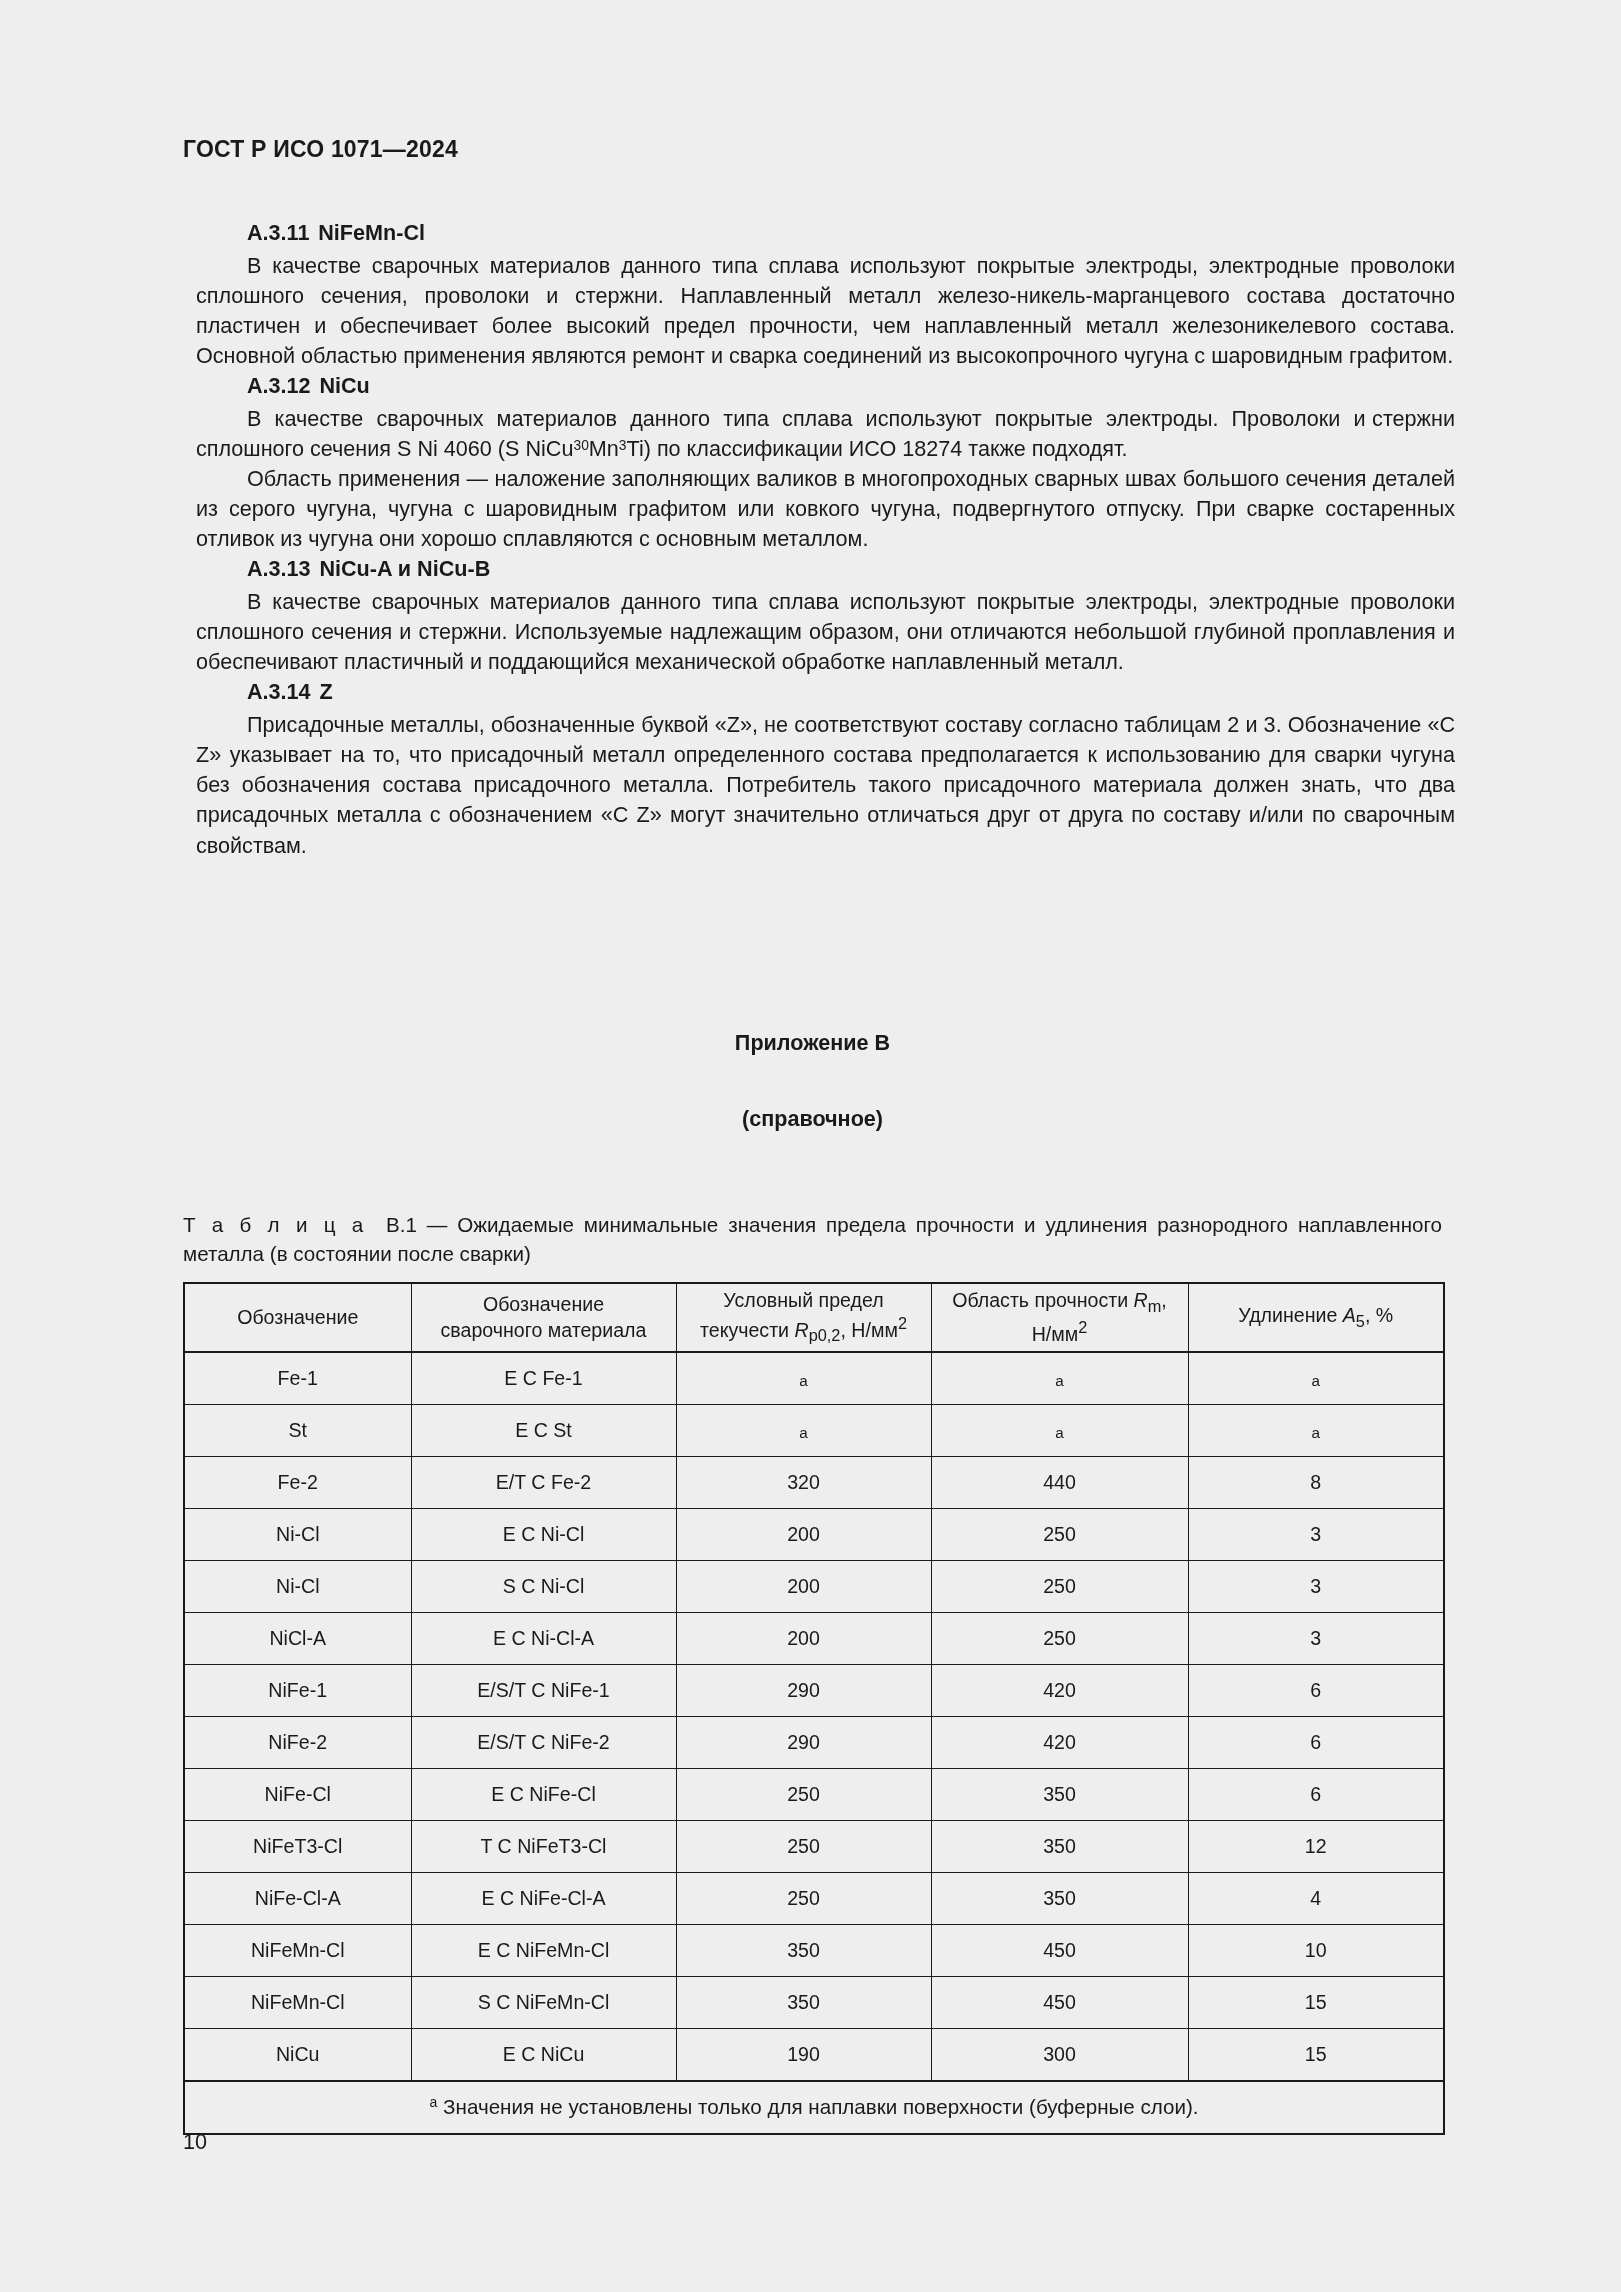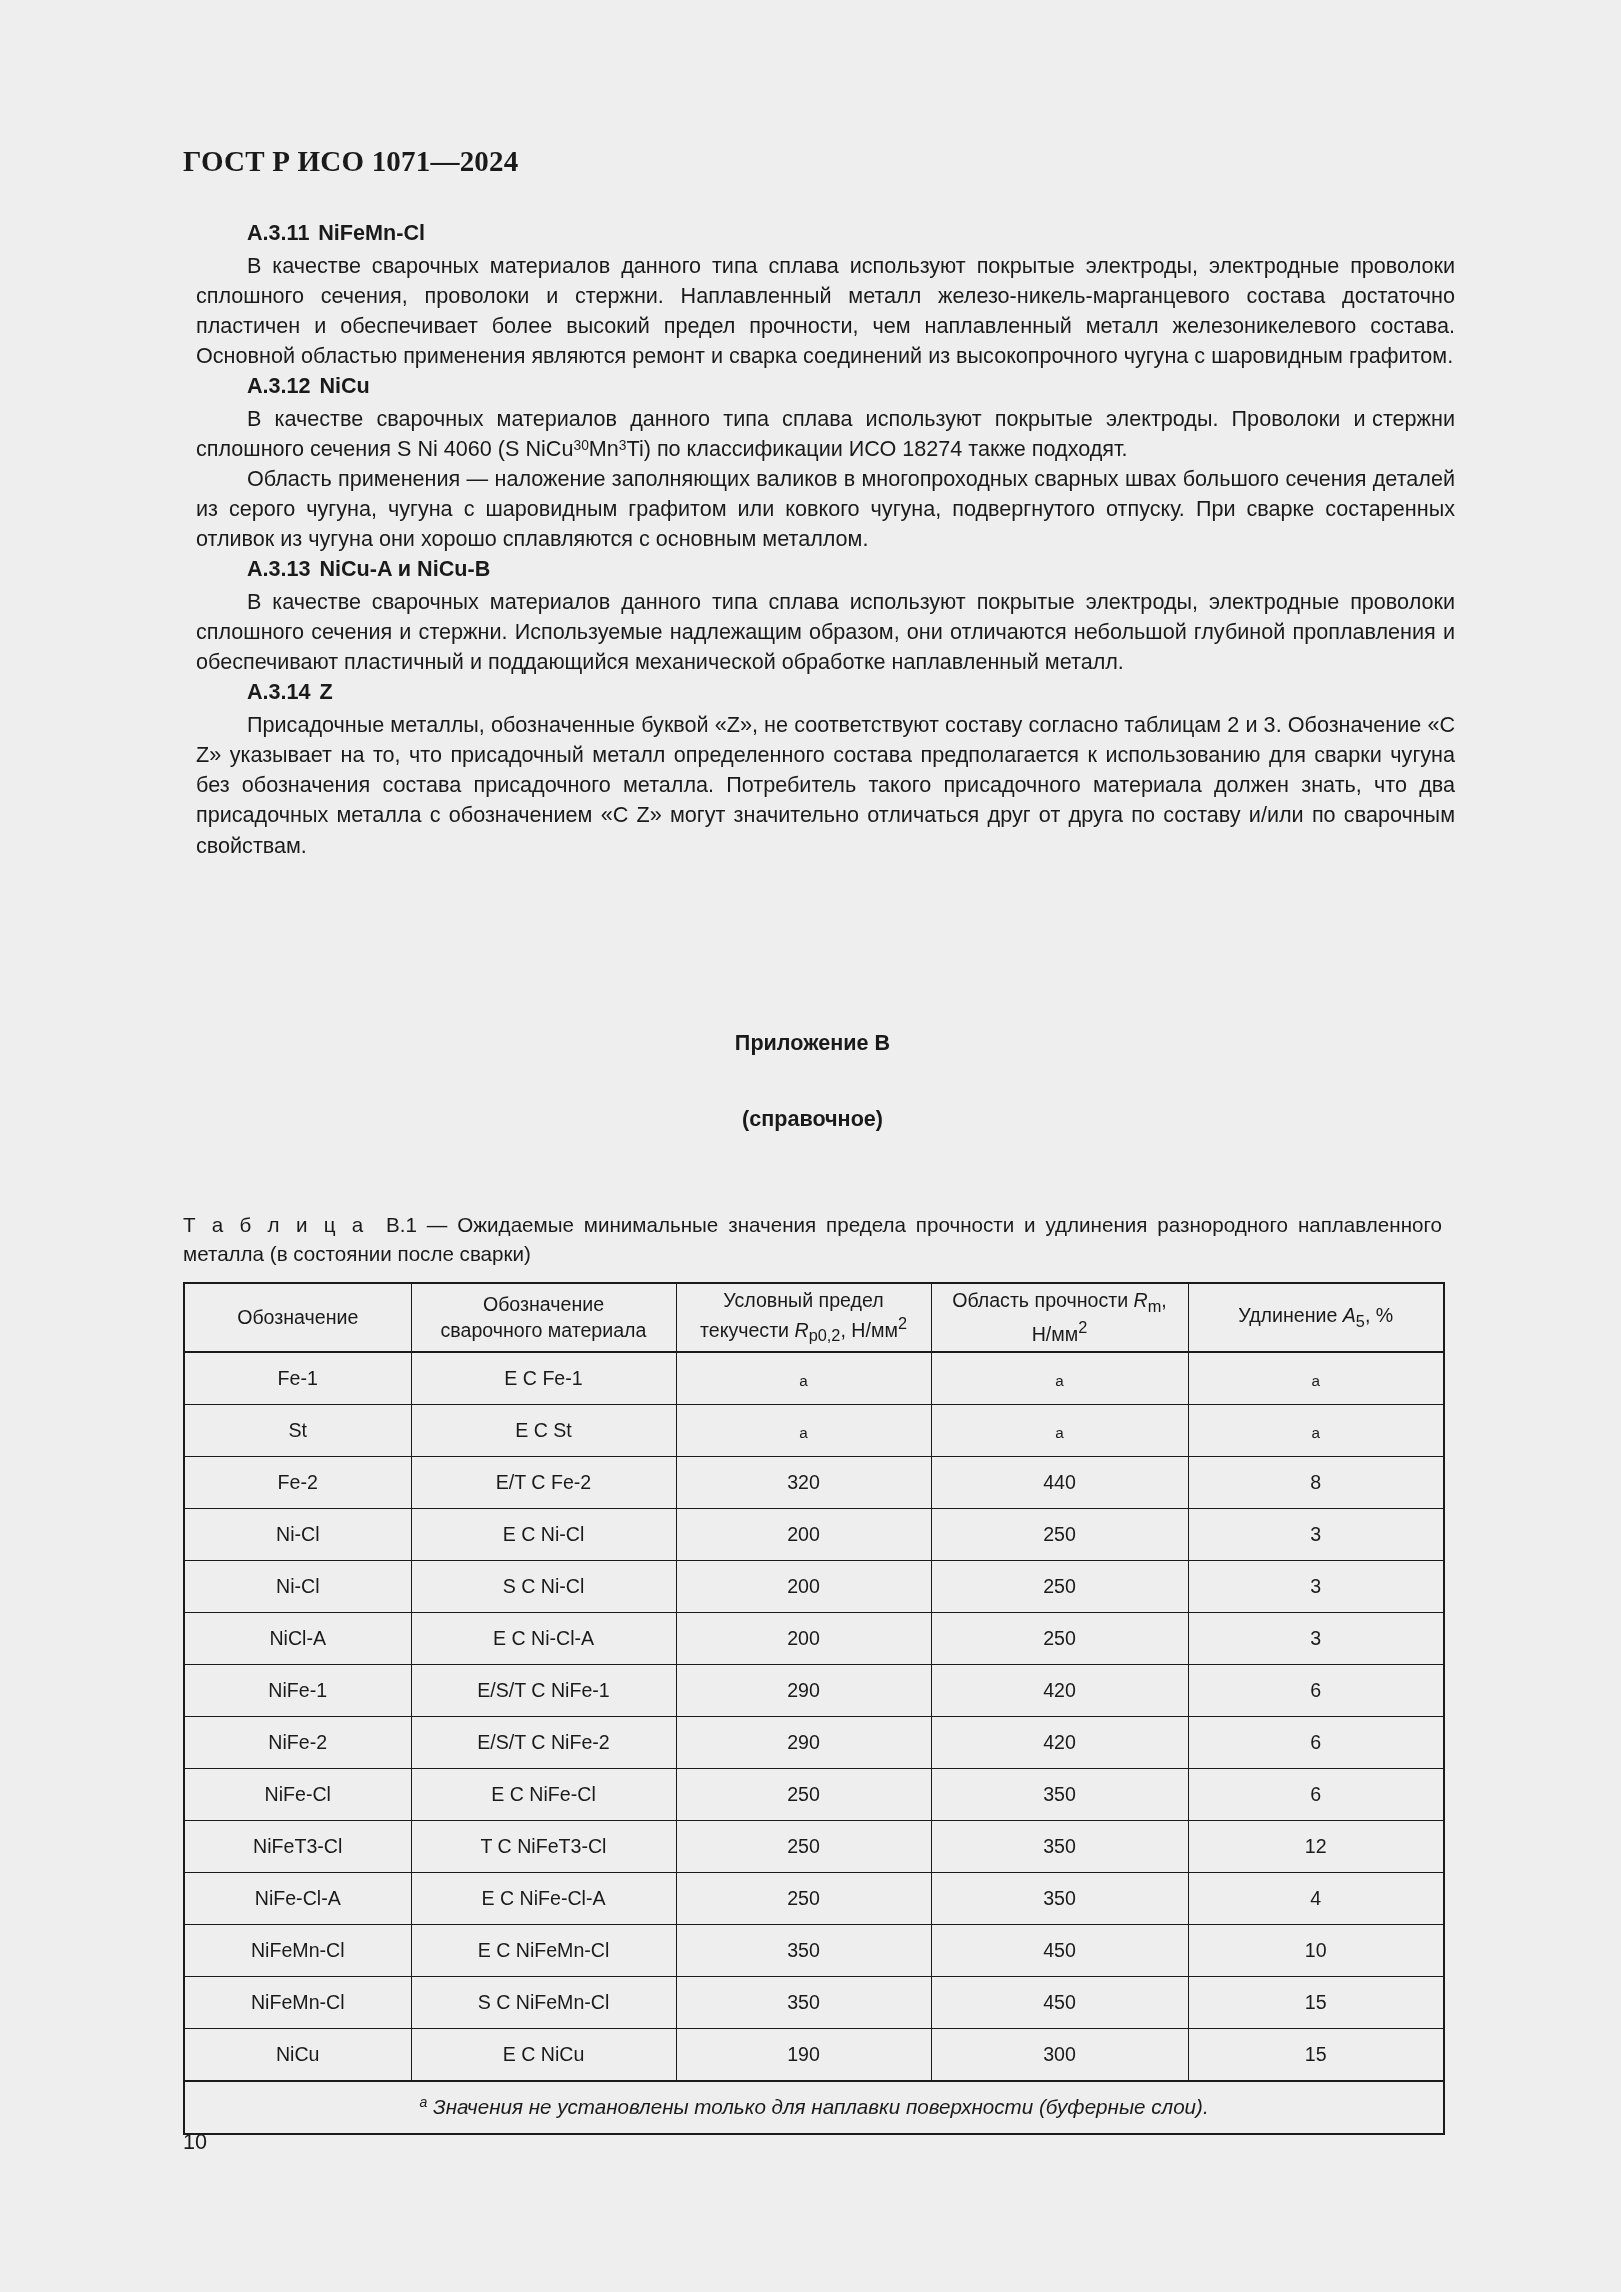--- a/index.html
+++ b/index.html
@@ -14,26 +14,25 @@
     background: #eeeeee;
     font-family: "Liberation Sans", sans-serif;
     color: #1a1a1a;
     overflow: hidden;
   }
 
   
   .doc-header {
     position: absolute;
     left: 183px;
-    top: 145px;
-    font-size: 29px;
+    top: 136px;
+    font-size: 23px;
     font-weight: bold;
     letter-spacing: 0.2px;
     white-space: nowrap;
-    font-family: Liberation Serif, serif;
   }
 
   
   .body-block {
     position: absolute;
     left: 183px;
     top: 218px;
     width: 1259px;
     margin-left: 13px;
   }
@@ -122,21 +121,21 @@
   table.b1 thead th {
     height: 67px;
     border-top: 2.9px solid #1a1a1a;
     border-bottom: 2.9px solid #1a1a1a;
   }
   table.b1 thead th:first-child { border-left: 2.9px solid #1a1a1a; }
   table.b1 thead th:last-child  { border-right: 2.9px solid #1a1a1a; }
   table.b1 tbody td { height: 51px; }
   table.b1 tbody td:first-child { border-left: 2.9px solid #1a1a1a; }
   table.b1 tbody td:last-child  { border-right: 2.9px solid #1a1a1a; }
-  table.b1 tbody tr:last-child td { border-bottom: 2.9px solid #1a1a1a; font-style: italic; }
+  table.b1 tbody tr:last-child td { border-bottom: 2.9px solid #1a1a1a; }
   td.foot {
     border-left: 2.9px solid #1a1a1a !important;
     border-right: 2.9px solid #1a1a1a !important;
     border-bottom: 2.9px solid #1a1a1a !important;
     border-top: 2.9px solid #1a1a1a !important;
     text-align: left;
     padding: 11.8px 13.7px 15.7px 21.6px;
     height: 45px;
     font-size: 20.6px;
   }

